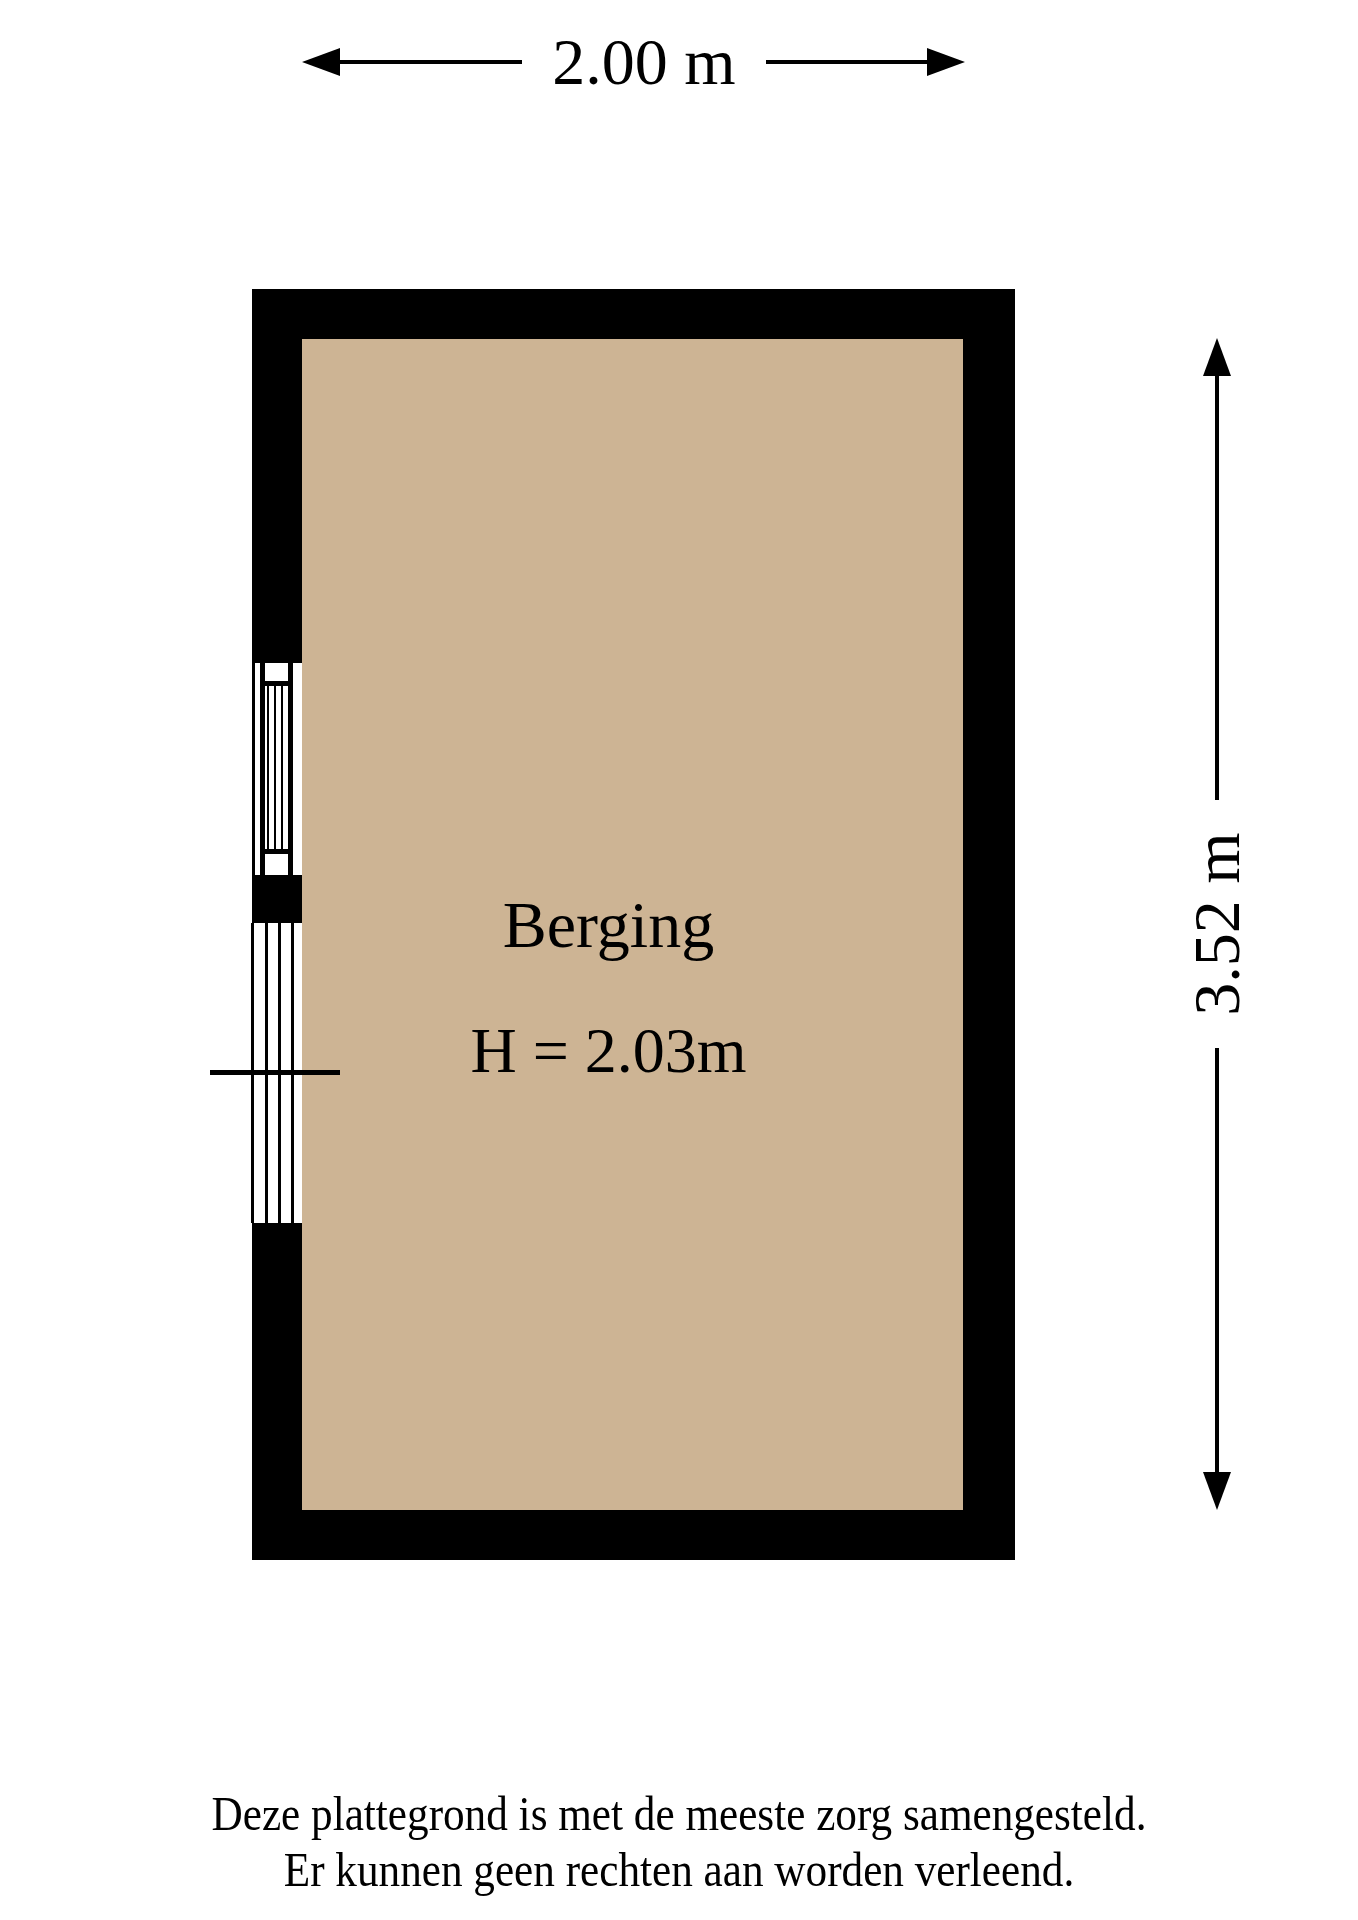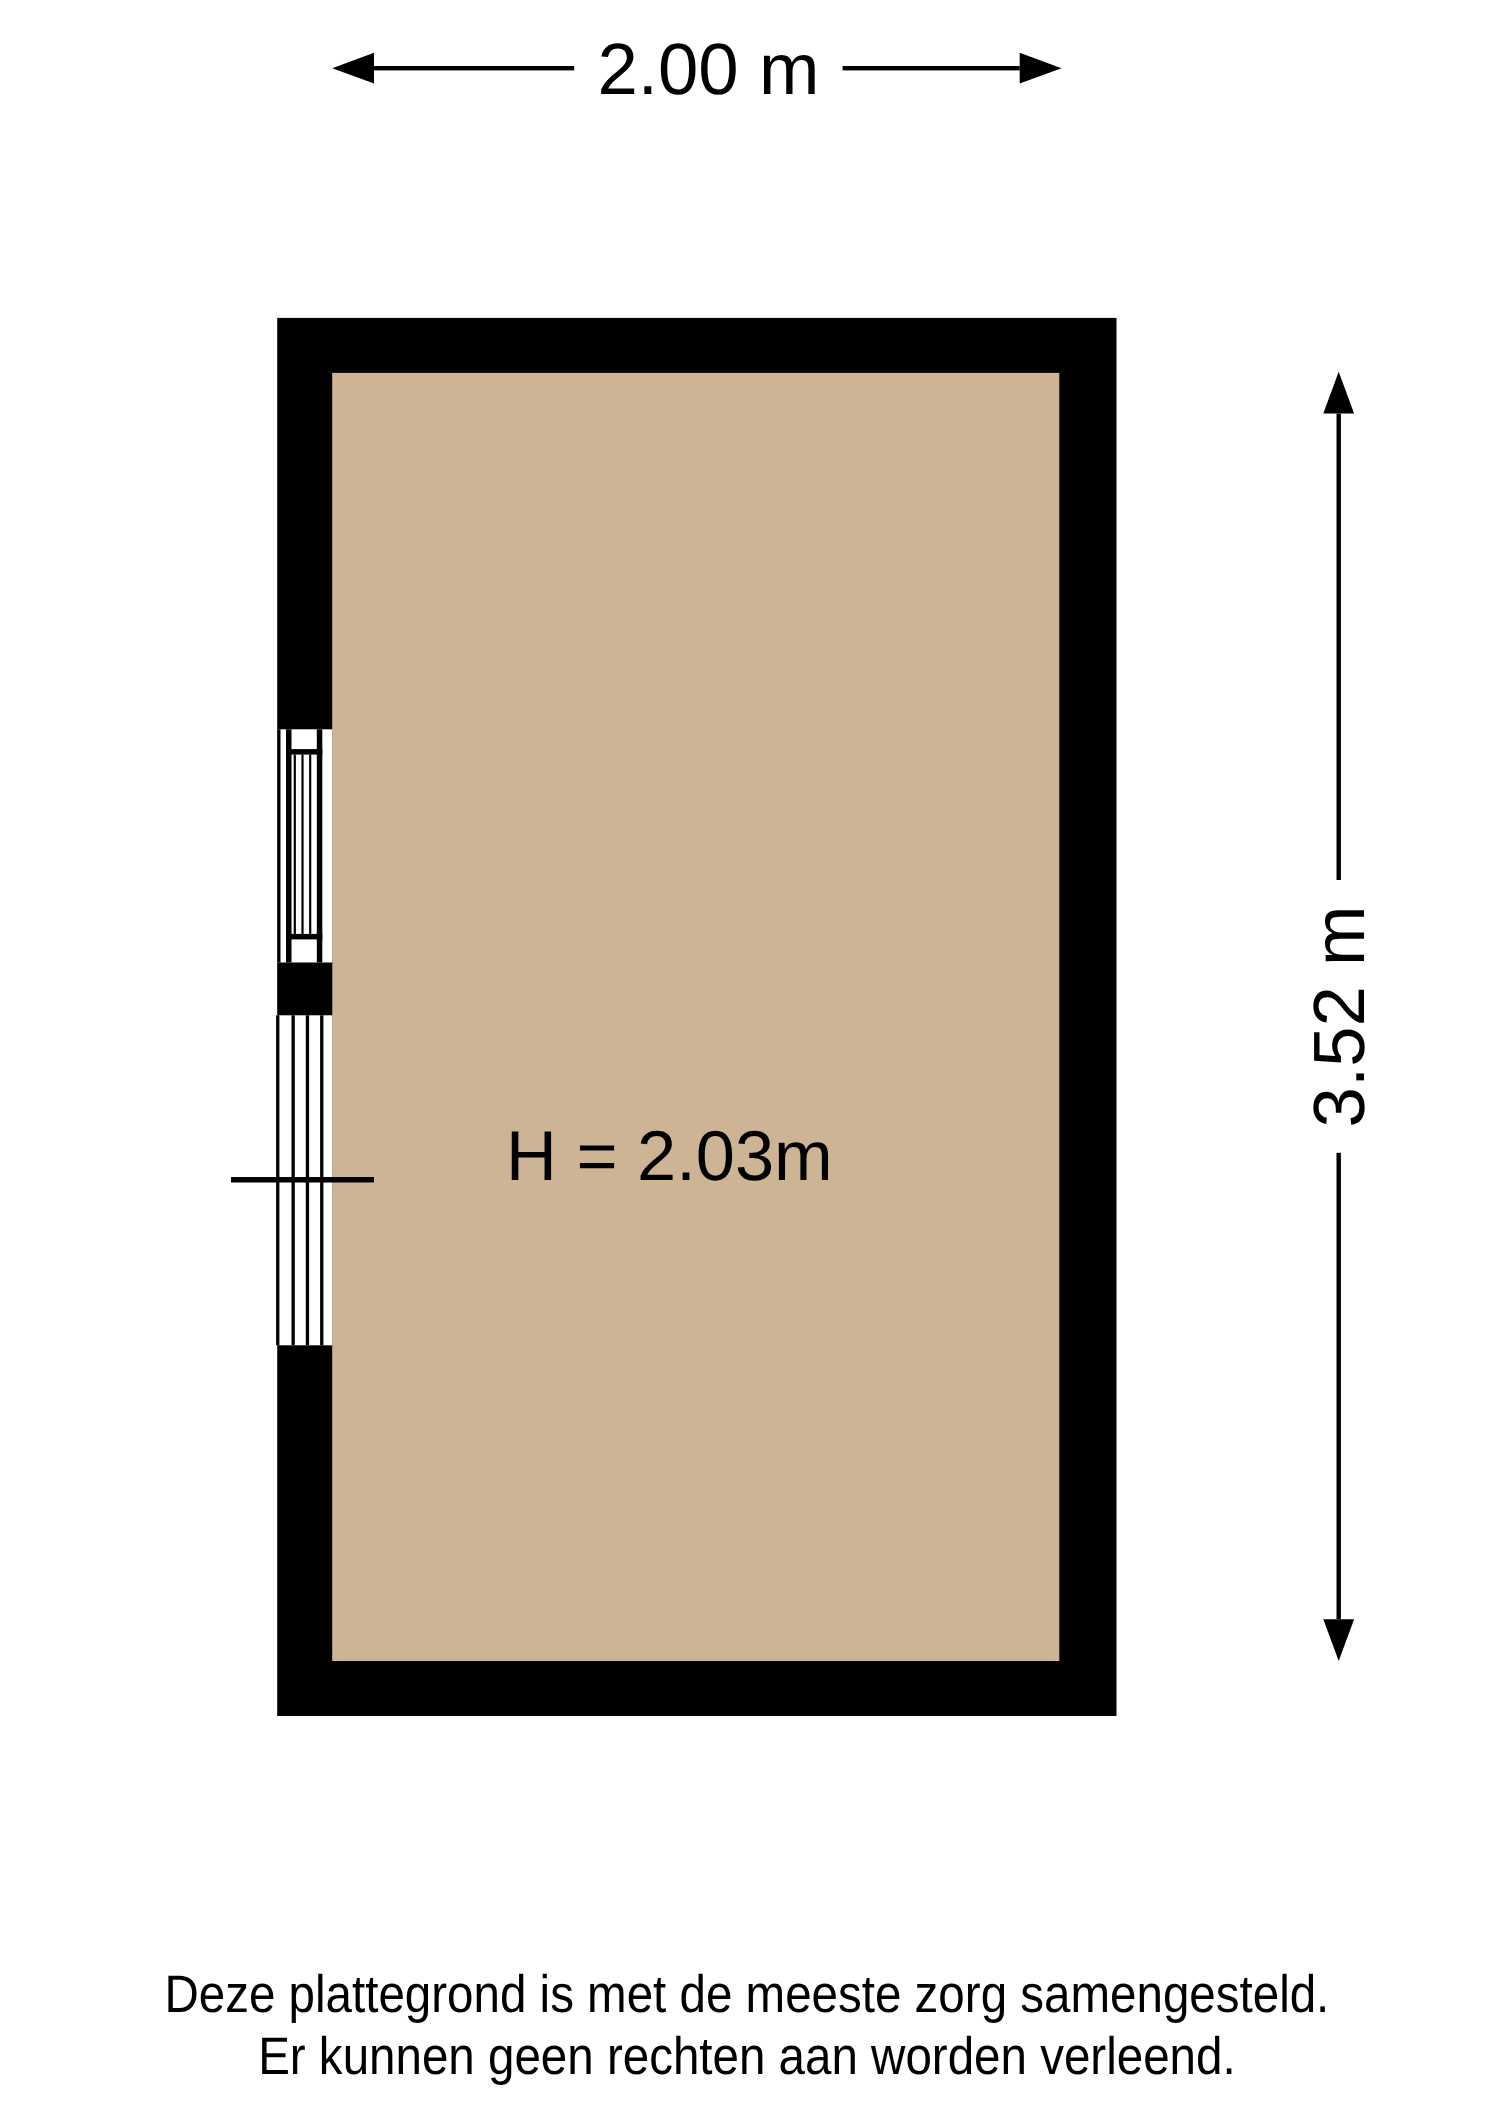--- a/index.html
+++ b/index.html
@@ -8,21 +8,21 @@
     --line-color:#000000;
     --bg-color:#ffffff;
   }
   html,body{margin:0;padding:0;background:var(--bg-color);}
   .canvas{
     position:relative;
     width:1306px;
     height:1920px;
     background:var(--bg-color);
     overflow:hidden;
-    font-family:Liberation Sans, sans-serif;
+    font-family:Liberation Serif, serif;
     color:#000;
     border-radius:21px;
   }
   .abs{position:absolute;}
 
   
   .dim-label{
     font-size:66px;
     line-height:72px;
     text-align:center;
@@ -105,20 +105,21 @@
   <div class="blk" style="left:252px;top:875px;width:50px;height:48px;"></div>
 
   <div>
     <div class="blk" style="left:251px;top:923px;width:3px;height:300px;"></div>
     <div class="blk" style="left:265px;top:923px;width:3px;height:300px;"></div>
     <div class="blk" style="left:278px;top:923px;width:3px;height:300px;"></div>
     <div class="blk" style="left:291px;top:923px;width:3px;height:300px;"></div>
     <div class="blk" style="left:210px;top:1070px;width:130px;height:5px;"></div>
   </div>
 
+  <div class="abs room-name">Berging</div>
   <div class="abs room-height">H = 2.03m</div>
 
   <div class="abs footer">
     <div>Deze plattegrond is met de meeste zorg samengesteld.</div>
     <div>Er kunnen geen rechten aan worden verleend.</div>
   </div>
 
 </div>
 
 </body></html>

